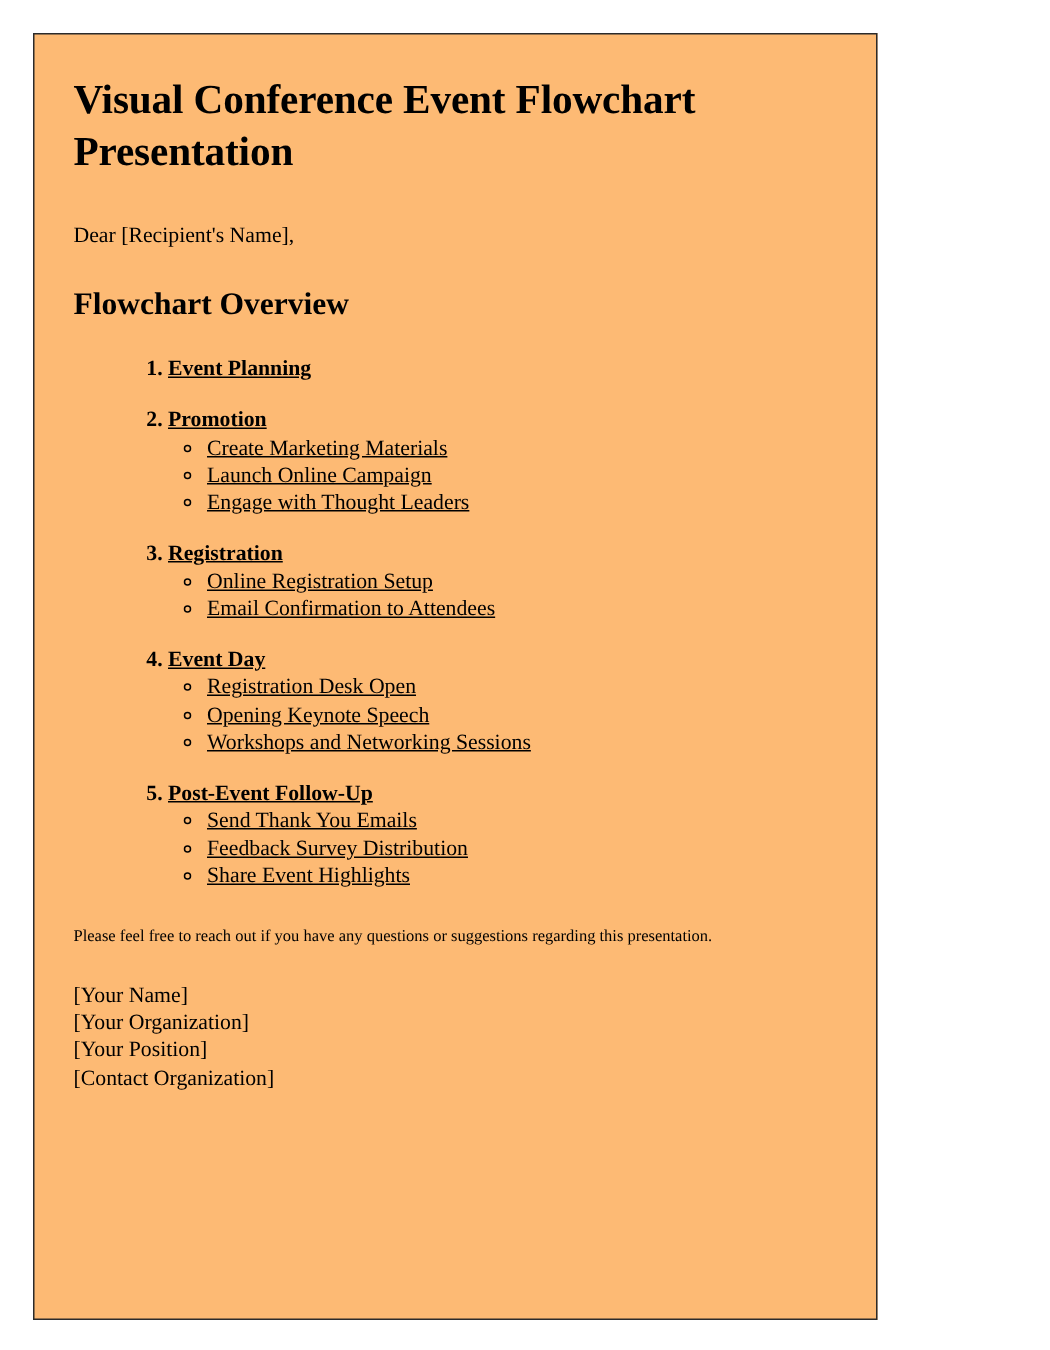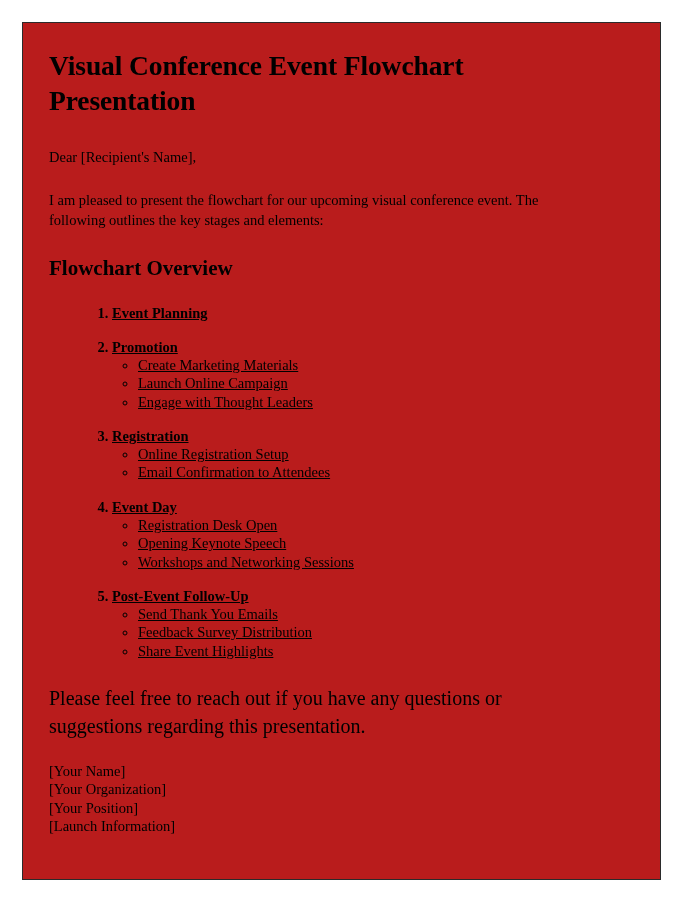--- a/index.html
+++ b/index.html
@@ -12,25 +12,25 @@
     height: 900px;
     font-family: "Liberation Serif", "DejaVu Serif", serif;
     color: #000000;
     overflow: hidden;
   }
 
   #page {
     position: absolute;
     left: 22px;
     top: 22px;
-    width: 639px;
+    width: 563px;
     height: 858px;
     box-sizing: border-box;
     border: 1.5px solid #2b2b2b;
-    background: #b91c1c;
+    background: #fdba74;
   }
 
   #page-inner {
     padding: 26px 72px 0 26px;
   }
 
   .doc-title {
     font-size: 27.5px;
     font-weight: bold;
     line-height: 1.26;
@@ -79,21 +79,21 @@
   }
 
   ul.substep-list > li {
     font-weight: normal;
     line-height: 1.26;
     margin: 0;
     padding: 0;
   }
 
   .closing-paragraph {
-    font-size: 20px;
+    font-size: 11px;
     line-height: 1.4;
     margin: 0 0 22px 0;
   }
 
   .signoff {
     font-size: 14.5px;
     line-height: 1.35;
     margin: 0 0 22px 0;
   }
 
@@ -109,21 +109,20 @@
 </head>
 <body>
 
 <div id="page">
   <div id="page-inner">
 
     <h1 class="doc-title">Visual Conference Event Flowchart Presentation</h1>
 
     <p class="salutation">Dear [Recipient's Name],</p>
 
-    <p class="intro-paragraph">I am pleased to present the flowchart for our upcoming visual conference event. The following outlines the key stages and elements:</p>
 
     <h2 class="section-heading">Flowchart Overview</h2>
 
     <ol class="stage-list">
       <li>
         <span>Event Planning</span>
       </li>
       <li>
         <span>Promotion</span>
         <ul class="substep-list">
@@ -157,17 +156,17 @@
       </li>
     </ol>
 
     <p class="closing-paragraph">Please feel free to reach out if you have any questions or suggestions regarding this presentation.</p>
 
 
     <div class="signature-block">
       <div>[Your Name]</div>
       <div>[Your Organization]</div>
       <div>[Your Position]</div>
-      <div>[Launch Information]</div>
+      <div>[Contact Organization]</div>
     </div>
 
   </div>
 </div>
 
 </body></html>

